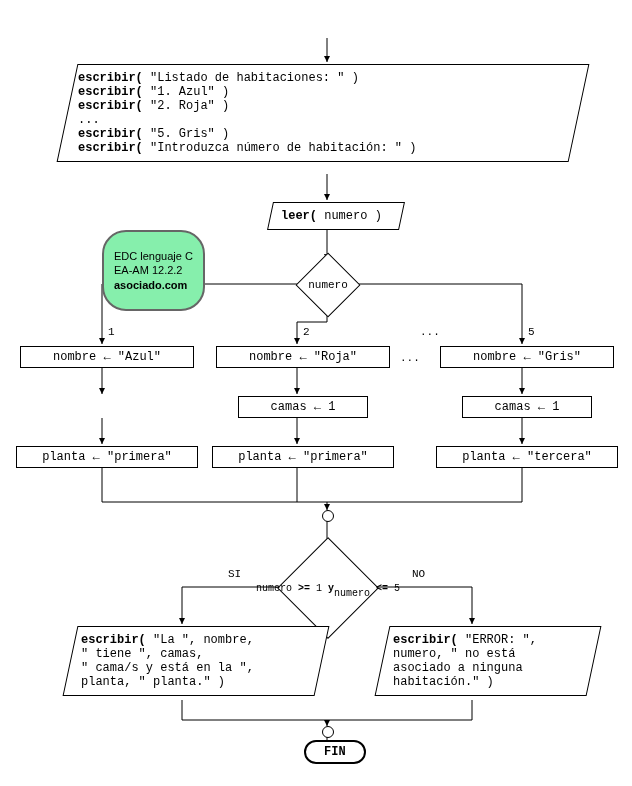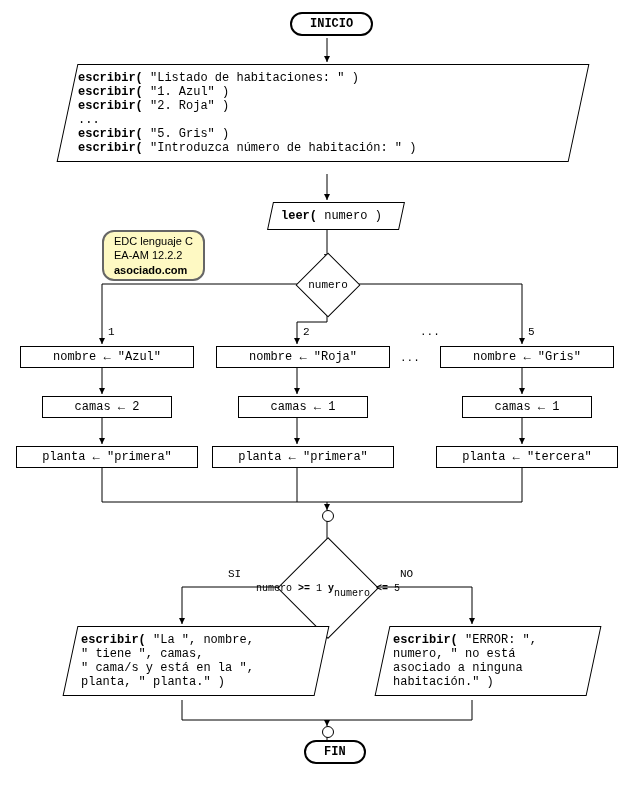--- a/index.html
+++ b/index.html
@@ -3,21 +3,21 @@
 <meta charset="utf-8">
 <style>
   body{margin:0;padding:12px;font-family:"Courier New",monospace;font-size:12px;background:#fff;color:#000}
   .canvas{position:relative;width:608px;height:762px}
   .term{position:absolute;border:2px solid #000;border-radius:14px;padding:3px 18px;font-weight:bold;text-align:center;background:#fff}
   .para{position:absolute;border:1px solid #000;background:#fff;transform:skewX(-12deg);padding:6px 10px}
   .para>div{transform:skewX(12deg);white-space:nowrap}
   .rect{position:absolute;border:1px solid #000;background:#fff;padding:3px 6px;text-align:center;white-space:nowrap}
   .diamond{position:absolute;border:1px solid #000;background:#fff;transform:rotate(45deg)}
   .diamond>div{transform:rotate(-45deg);text-align:center;font-size:11px;display:flex;align-items:center;justify-content:center;width:100%;height:100%}
-  .badge{position:absolute;border:2px solid #666;border-radius:12px;background:#fef9c3;padding:2px 10px;font-family:Arial,sans-serif;font-size:11px;line-height:1.3}
+  .badge{position:absolute;border:2px solid #666;border-radius:24px;background:#86efac;padding:17px 10px;font-family:Arial,sans-serif;font-size:11px;line-height:1.3}
   .badge b{display:block}
   .lbl{position:absolute;font-size:11px}
   .kw{font-weight:bold}
   svg{position:absolute;top:0;left:0;pointer-events:none}
   .conn{position:absolute;width:10px;height:10px;border:1px solid #000;border-radius:50%;background:#fff}
 </style>
 </head>
 <body>
 
 <div class="canvas">
@@ -61,21 +61,20 @@
         <line x1="460" y1="575" x2="460" y2="612" marker-end="url(#ah)"></line>
 
       <line x1="170" y1="688" x2="170" y2="708"></line>
         <line x1="460" y1="688" x2="460" y2="708"></line>
         <line x1="170" y1="708" x2="460" y2="708"></line>
       <line x1="315" y1="708" x2="315" y2="714" marker-end="url(#ah)"></line>
       <line x1="315" y1="724" x2="315" y2="742" marker-end="url(#ah)"></line>
     </g>
   </svg>
 
-  <div class="term" style="left:278px;top:0"><span>INICIO</span></div>
 
   <div class="para" style="left:55px;top:52px;width:490px">
     <div>
       <span class="kw">escribir(</span><span> "Listado de habitaciones: " )</span><br>
       <span class="kw">escribir(</span><span> "1. Azul" )</span><br>
       <span class="kw">escribir(</span><span> "2. Roja" )</span><br>
       <span>...</span><br>
       <span class="kw">escribir(</span><span> "5. Gris" )</span><br>
       <span class="kw">escribir(</span><span> "Introduzca número de habitación: " )</span>
     </div>
@@ -95,40 +94,39 @@
     <div>
         <span>numero</span>
       </div>
   </div>
   <div class="lbl" style="left:96px;top:314px">1</div>
   <div class="lbl" style="left:291px;top:314px">2</div>
   <div class="lbl" style="left:408px;top:314px">...</div>
   <div class="lbl" style="left:516px;top:314px">5</div>
 
   <div class="rect" style="left:8px;top:334px;width:160px"><span>nombre ← "Azul"</span></div>
-  <div class="rect" style="left:30px;top:384px;width:116px"><span>camas ← 2</span></div>
   <div class="rect" style="left:4px;top:434px;width:168px"><span>planta ← "primera"</span></div>
 
   <div class="rect" style="left:204px;top:334px;width:160px"><span>nombre ← "Roja"</span></div>
   <div class="rect" style="left:226px;top:384px;width:116px"><span>camas ← 1</span></div>
   <div class="rect" style="left:200px;top:434px;width:168px"><span>planta ← "primera"</span></div>
   <div class="lbl" style="left:388px;top:340px">...</div>
 
   <div class="rect" style="left:428px;top:334px;width:160px"><span>nombre ← "Gris"</span></div>
   <div class="rect" style="left:450px;top:384px;width:116px"><span>camas ← 1</span></div>
   <div class="rect" style="left:424px;top:434px;width:168px"><span>planta ← "tercera"</span></div>
 
   <div class="conn" style="left:310px;top:498px"></div>
 
   <div class="diamond" style="left:280px;top:540px;width:70px;height:70px">
     <div style="white-space:pre;font-size:10px">numero <b>&gt;=</b> 1 <b>y</b>
 numero <b>&lt;=</b> 5</div>
   </div>
   <div class="lbl" style="left:216px;top:556px">SI</div>
-  <div class="lbl" style="left:388px;top:556px">NO</div>
+  <div class="lbl" style="left:400px;top:556px">NO</div>
 
   <div class="para" style="left:58px;top:614px;width:230px">
     <div>
       <span class="kw">escribir(</span><span> "La ", nombre,</span><br>
       <span>" tiene ", camas,</span><br>
       <span>" cama/s y está en la ",</span><br>
       <span>planta, " planta." )</span>
     </div>
   </div>
 

